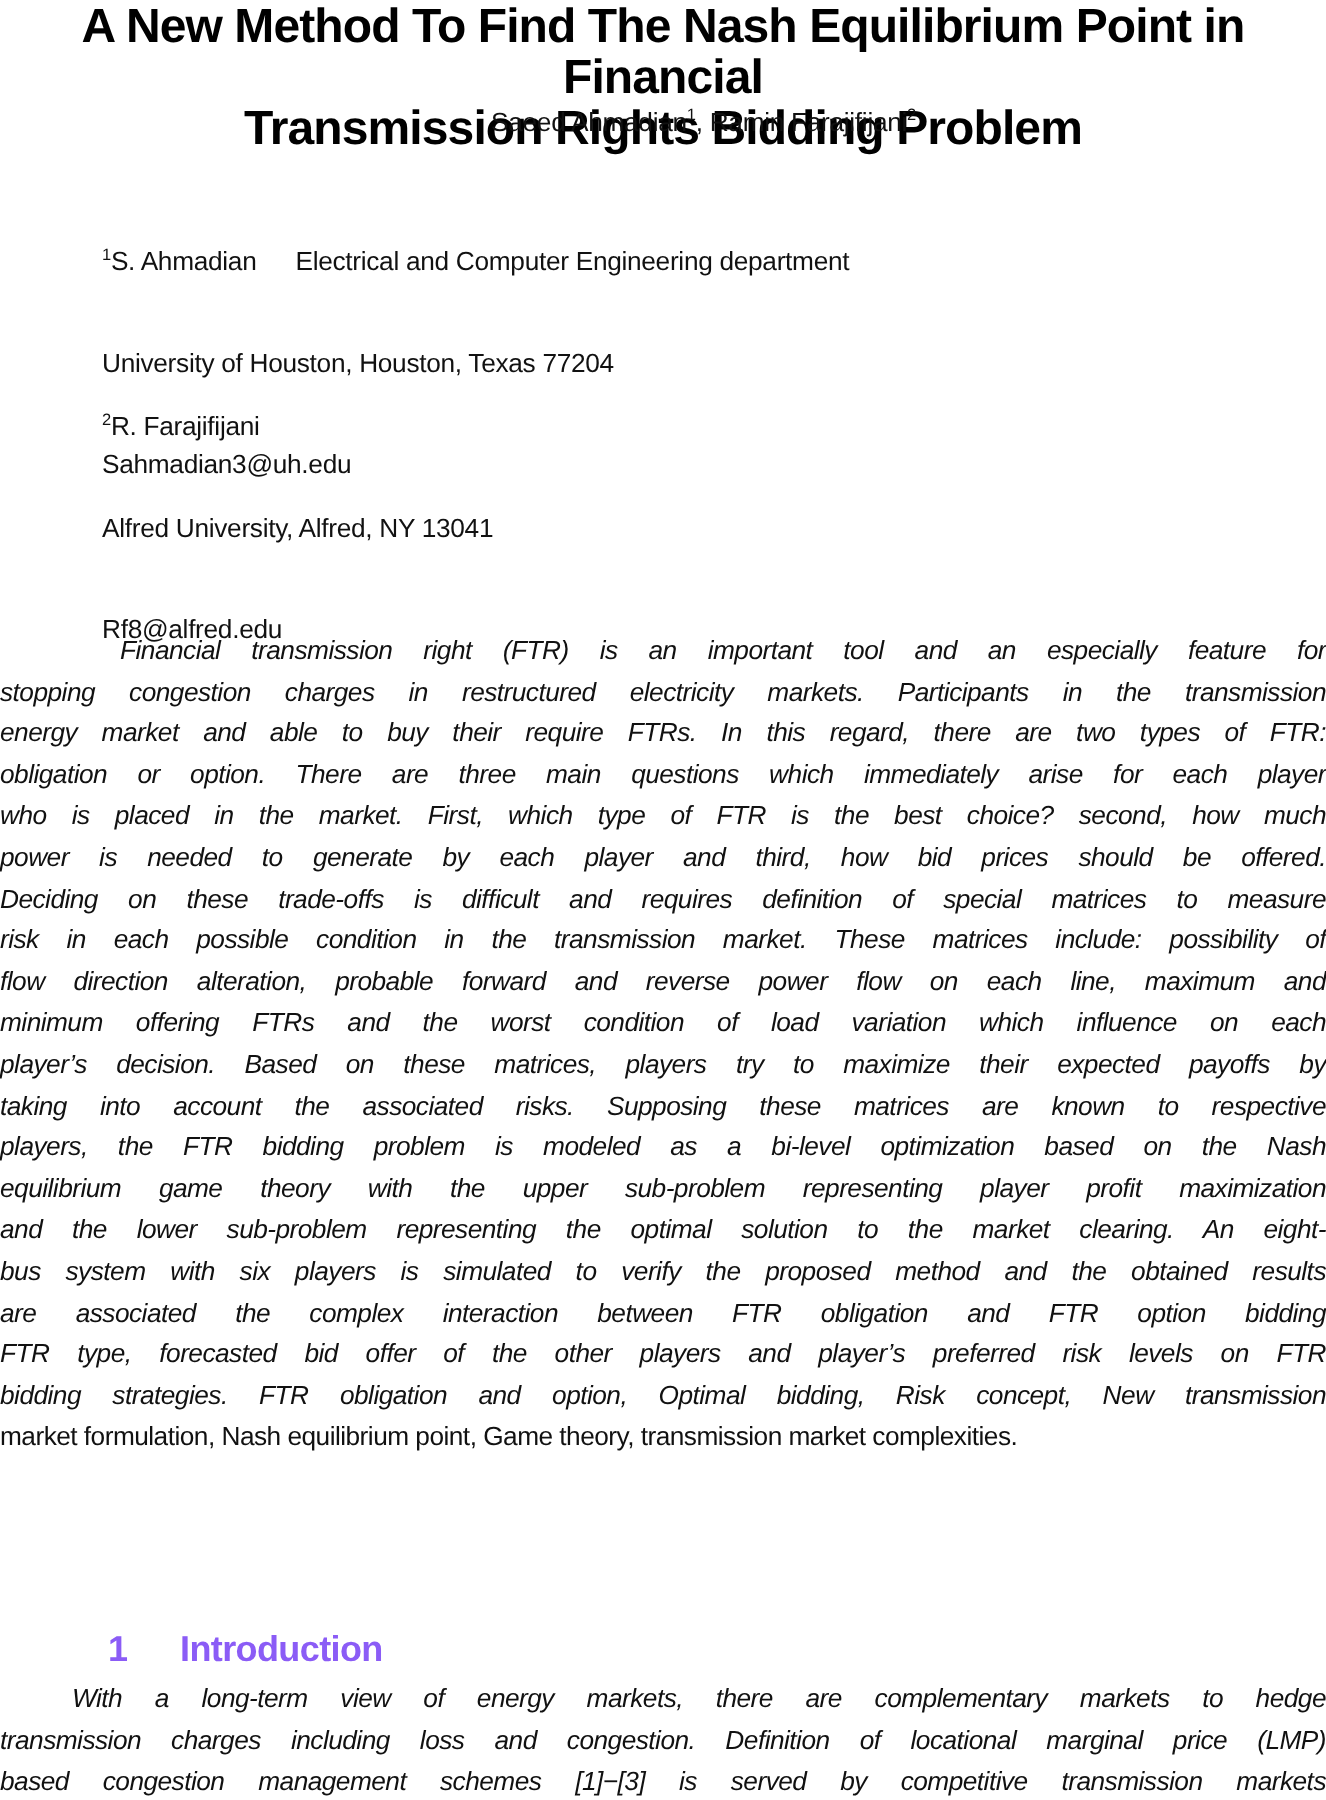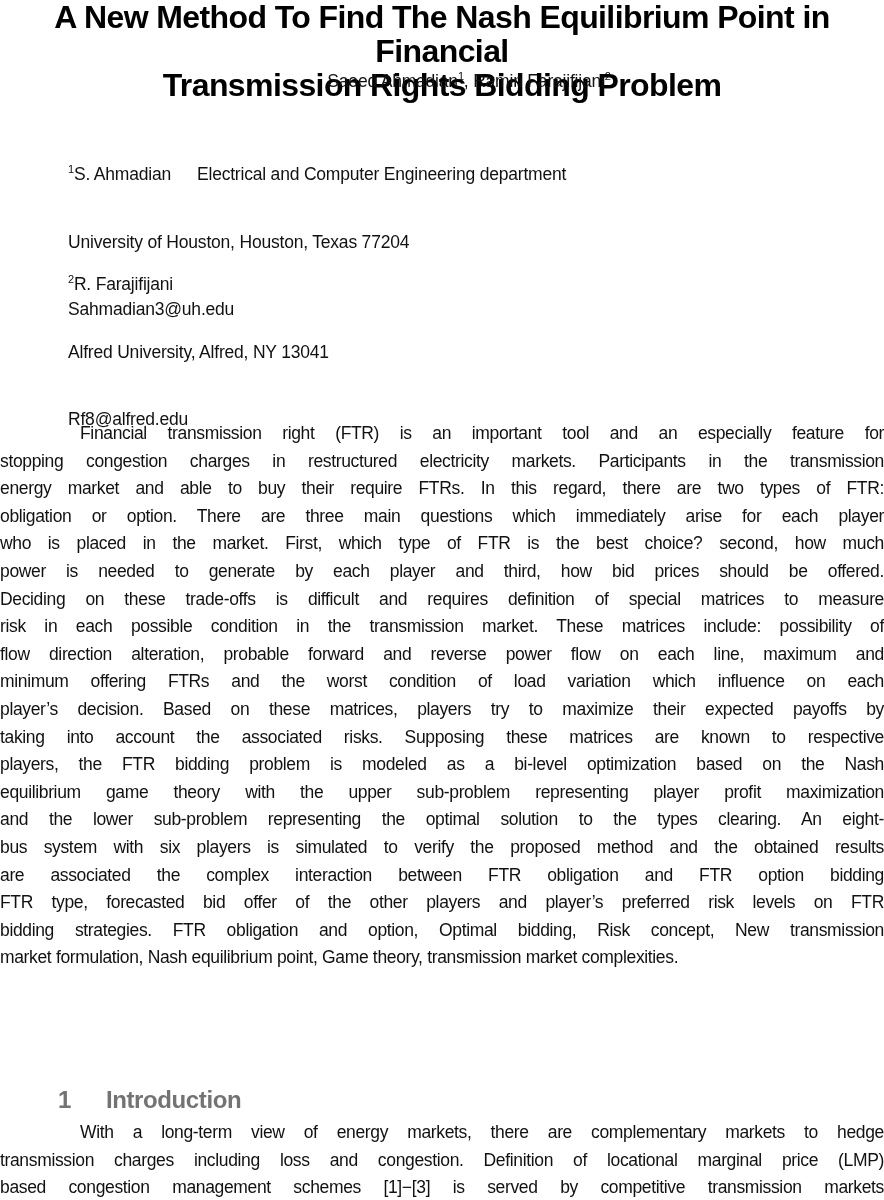--- a/index.html
+++ b/index.html
@@ -65,47 +65,48 @@
       letter-spacing: -0.35px;
     }
     .line {
       white-space: nowrap;
       display: block;
       height: 27.6px;
     }
     .line.just {
       text-align: justify;
       text-align-last: justify;
+      font-style: italic;
     }
     .indent1 { padding-left: 80px; }
 
     .heading {
       position: absolute;
-      left: 58px;
+      left: 72px;
       top: 1084px;
       font-weight: bold;
       font-size: 24px;
       line-height: 32px;
       letter-spacing: -0.4px;
-      color: #737373;
+      color: #8b5cf6;
     }
     .heading .num {
       display: inline-block;
       width: 48px;
     }
     .intro {
       position: absolute;
       left: 0;
       top: 1119px;
       width: 884px;
       font-size: 17.5px;
       line-height: 27.6px;
       letter-spacing: -0.35px;
     }
-    .indent2 { padding-left: 80px; }
+    .indent2 { padding-left: 48px; }
   </style>
 </head>
 <body>
 
 <div class="title">
   <div>A New Method To Find The Nash Equilibrium Point in Financial</div>
   <div>Transmission Rights Bidding Problem</div>
 </div>
 
 <div class="authors">
@@ -136,21 +137,21 @@
   <span class="line just">who is placed in the market. First, which type of FTR is the best choice? second, how much</span>
   <span class="line just">power is needed to generate by each player and third, how bid prices should be offered.</span>
   <span class="line just">Deciding on these trade-offs is difficult and requires definition of special matrices to measure</span>
   <span class="line just">risk in each possible condition in the transmission market. These matrices include: possibility of</span>
   <span class="line just">flow direction alteration, probable forward and reverse power flow on each line, maximum and</span>
   <span class="line just">minimum offering FTRs and the worst condition of load variation which influence on each</span>
   <span class="line just">player’s decision. Based on these matrices, players try to maximize their expected payoffs by</span>
   <span class="line just">taking into account the associated risks. Supposing these matrices are known to respective</span>
   <span class="line just">players, the FTR bidding problem is modeled as a bi-level optimization based on the Nash</span>
   <span class="line just">equilibrium game theory with the upper sub-problem representing player profit maximization</span>
-  <span class="line just">and the lower sub-problem representing the optimal solution to the types clearing. An eight-</span>
+  <span class="line just">and the lower sub-problem representing the optimal solution to the market clearing. An eight-</span>
   <span class="line just">bus system with six players is simulated to verify the proposed method and the obtained results</span>
   <span class="line just">are associated the complex interaction between FTR obligation and FTR option bidding</span>
   <span class="line just">FTR type, forecasted bid offer of the other players and player’s preferred risk levels on FTR</span>
   <span class="line just">bidding strategies. FTR obligation and option, Optimal bidding, Risk concept, New transmission</span>
   <span class="line">market formulation, Nash equilibrium point, Game theory, transmission market complexities.</span>
 </div>
 
 <div class="heading">
   <span class="num">1</span><span>Introduction</span>
 </div>

